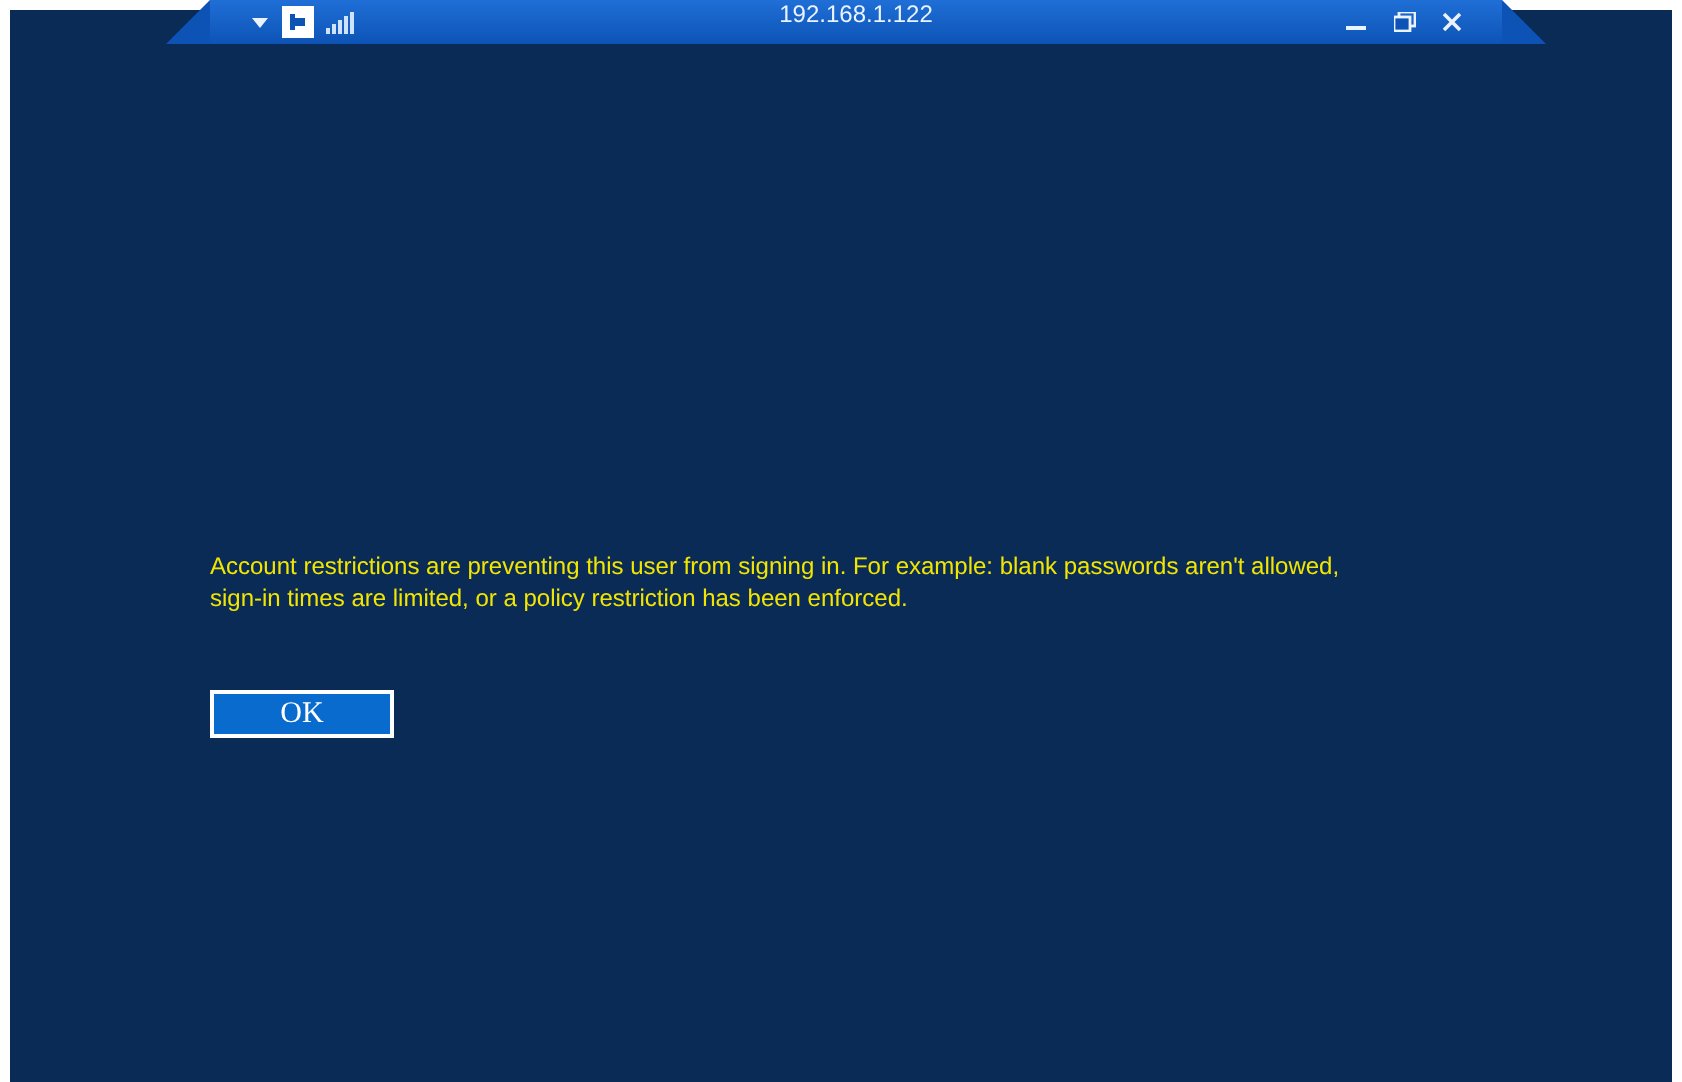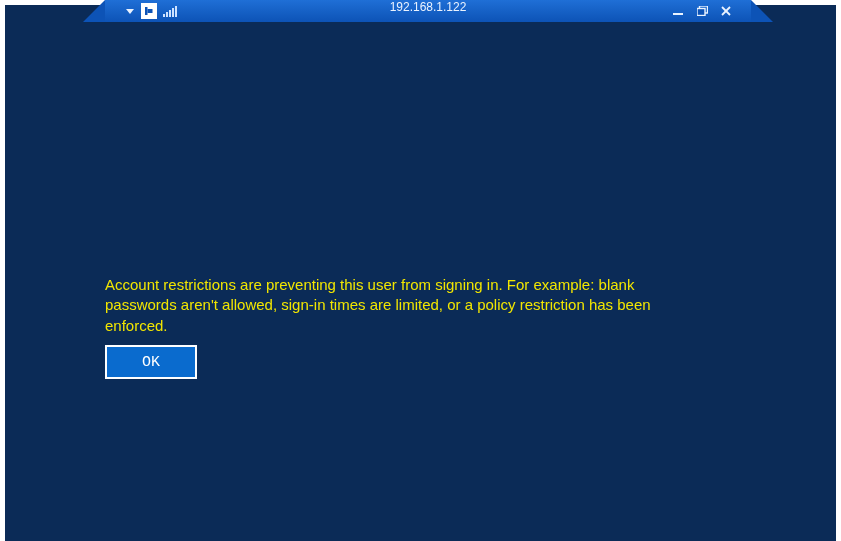--- a/index.html
+++ b/index.html
@@ -109,36 +109,36 @@
     }
     
     .titlebar { z-index: 2; }
 
     .message {
       position: absolute;
       top: 270px;
       left: 100px;
       right: 140px;
       color: #f2e600;
-      font-size: 15px;
+      font-size: 12px;
       line-height: 1.35;
       font-weight: 400;
     }
 
     .ok-button {
       position: absolute;
       top: 340px;
       left: 100px;
       width: 92px;
-      height: 34px;
+      height: 24px;
       background: #0a6bce;
       border: 2px solid #ffffff;
       color: #ffffff;
       font-size: 15px;
-      font-family: Liberation Mono, monospace;
+      font-family: Liberation Serif, serif;
       display: flex;
       align-items: center;
       justify-content: center;
       cursor: default;
     }
   </style>
 </head>
 <body>
 
 <div class="viewport">

